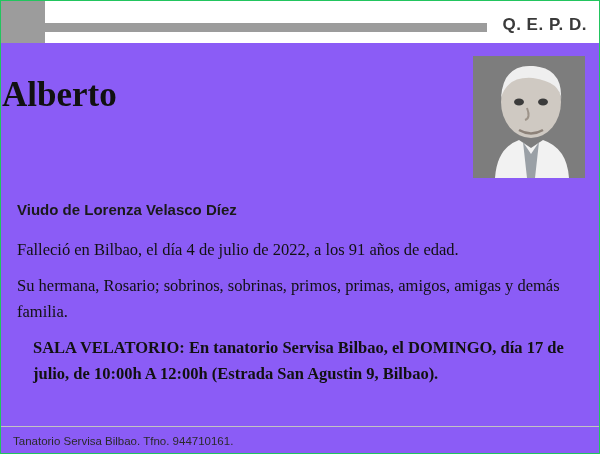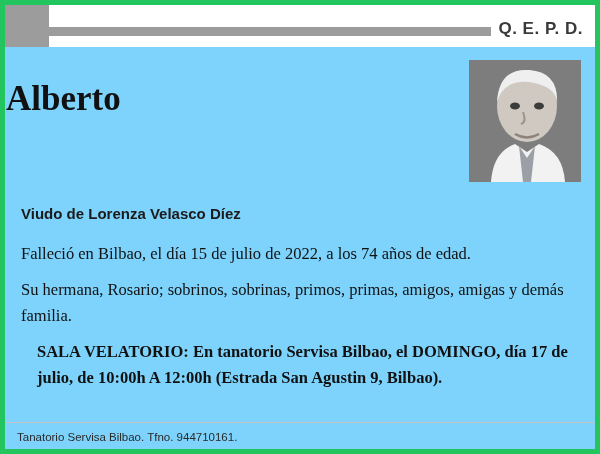--- a/index.html
+++ b/index.html
@@ -12,22 +12,22 @@
     background: #ffffff;
     font-family: "Liberation Serif", serif;
     color: #000000;
     overflow: hidden;
   }
   .obituary {
     position: relative;
     width: 600px;
     height: 454px;
     box-sizing: border-box;
-    background: #7dd3fc;
-    border: 5px solid #22c55e;
+    background: #8b5cf6;
+    border: 1px solid #22c55e;
   }
   
   .header-band {
     position: relative;
     height: 42px;
     background: #ffffff;
   }
   .band-left {
     position: absolute;
     left: 0;
@@ -153,21 +153,21 @@
     </svg>
   </div>
 
   <div class="name-block">
     <div class="name-line">Alberto</div>
   </div>
 
   <div class="relation">Viudo de Lorenza Velasco Díez</div>
 
   <div class="body-text">
-    <p class="para">Falleció en Bilbao, el día 15 de julio de 2022, a los 74 años de edad.</p>
+    <p class="para">Falleció en Bilbao, el día 4 de julio de 2022, a los 91 años de edad.</p>
     <p class="para">Su hermana, Rosario; sobrinos, sobrinas, primos, primas, amigos, amigas y demás familia.</p>
     <p class="para bold">SALA VELATORIO: En tanatorio Servisa Bilbao, el DOMINGO, día 17 de julio, de 10:00h A 12:00h (Estrada San Agustin 9, Bilbao).</p>
   </div>
 
   <div class="footer-rule"></div>
   <div class="footer">Tanatorio Servisa Bilbao. Tfno. 944710161.</div>
 
 </div>
 
 </body></html>

